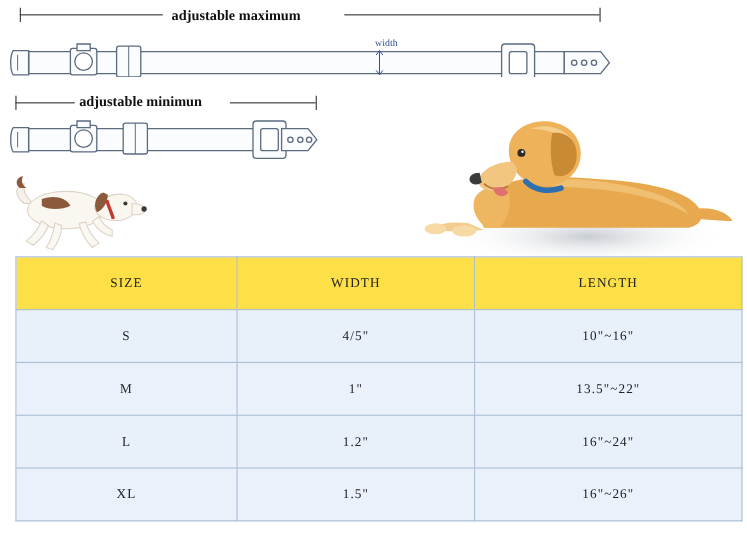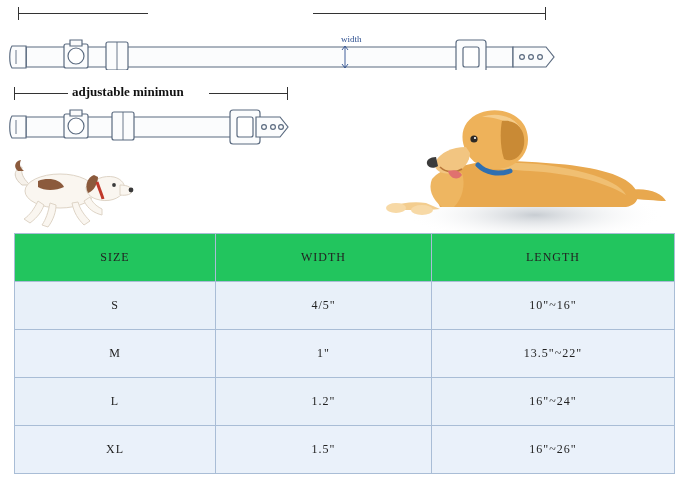--- a/index.html
+++ b/index.html
@@ -68,21 +68,21 @@
   #size-table th, #size-table td {
     border: 1px solid #a9bdd6;
     text-align: center;
     color: #222222;
     font-weight: normal;
     font-size: 12px;
     letter-spacing: 1px;
     height: 45px;
     background: #e9f0f8;
   }
-  #size-table thead th { background: #22c55e; }
+  #size-table thead th { background: #fde047; }
   #size-table tbody tr:nth-child(odd) td { background: #e8f0f9; }
   #size-table tbody tr:nth-child(even) td { background: #eaf1fa; }
 
   .col-size { width: 198px; }
   .col-width { width: 213px; }
   .col-length { width: 240px; }
 
   
   #running-dog {
     position: absolute;
@@ -102,20 +102,21 @@
 </head>
 <body>
 
 <div id="diagram-area">
 
   <div class="dim-line" style="left:18px; top:13px; width:130px;"></div>
   <div class="dim-line" style="left:313px; top:13px; width:232px;"></div>
   <div class="dim-tick" style="left:18px; top:7px; height:13px;"></div>
   <div class="dim-tick" style="left:545px; top:7px; height:13px;"></div>
 
+  <div class="collar-label" id="label-max">adjustable maximum</div>
 
   <div class="dim-line" style="left:14px; top:93px; width:54px;"></div>
   <div class="dim-line" style="left:209px; top:93px; width:78px;"></div>
   <div class="dim-tick" style="left:14px; top:87px; height:13px;"></div>
   <div class="dim-tick" style="left:287px; top:87px; height:13px;"></div>
 
   <div class="collar-label" id="label-min">adjustable minimun</div>
 
   <div id="width-label">width</div>
 

